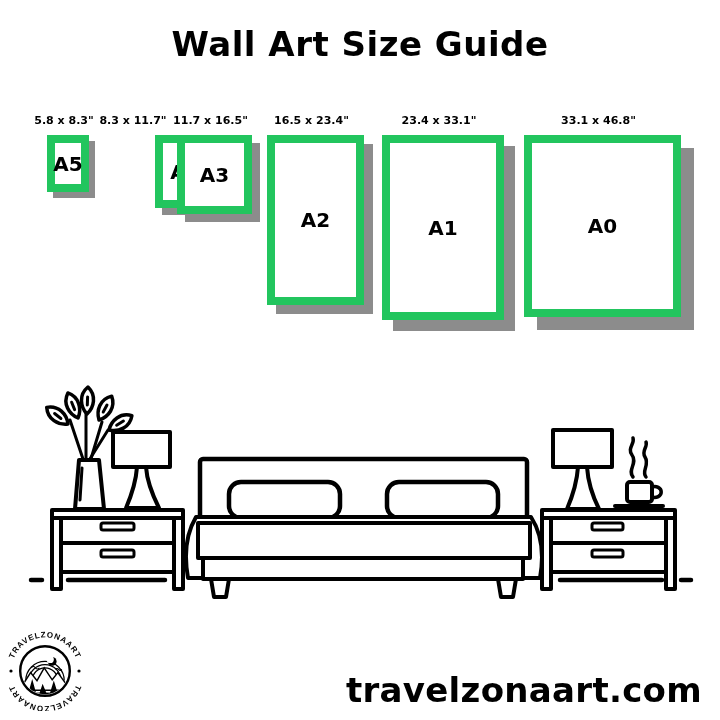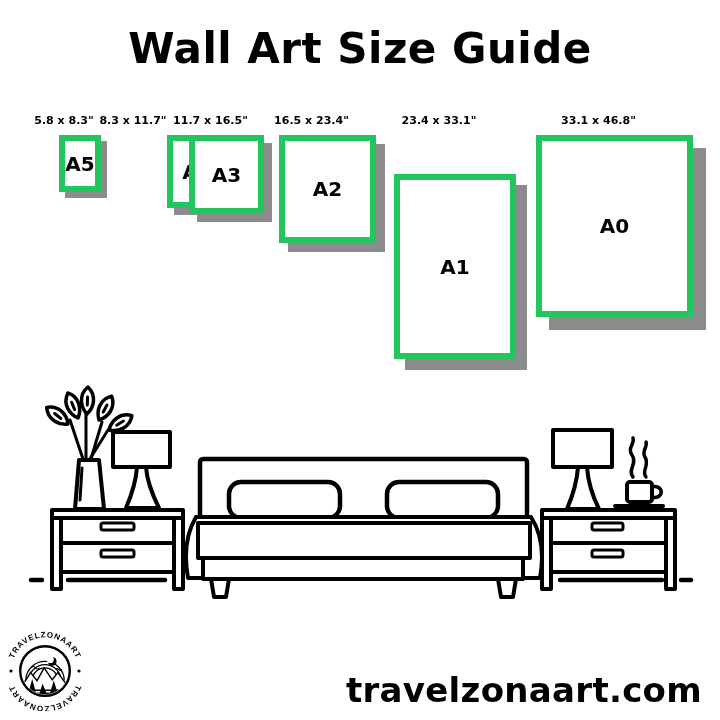--- a/index.html
+++ b/index.html
@@ -1,24 +1,24 @@
 <!DOCTYPE html>
 <html><head>
 <meta charset="utf-8">
 <style>
   html,body{margin:0;padding:0;background:#ffffff;}
   .canvas{position:relative;width:720px;height:720px;background:#ffffff;overflow:hidden;
           font-family:"DejaVu Sans","Liberation Sans",sans-serif;color:#000;}
   .title{position:absolute;top:24px;left:0;width:720px;margin:0;text-align:center;
-         font-size:42px;font-weight:bold;letter-spacing:.5px;color:#000;}
+         font-size:34px;font-weight:bold;letter-spacing:.5px;color:#000;}
   .paper-group{position:absolute;top:114px;}
   .dim-label{position:absolute;top:0;left:50%;transform:translateX(-50%);
              white-space:nowrap;font-size:11px;font-weight:bold;color:#000;}
-  .paper-box{position:absolute;top:21px;left:16px;width:100%;box-sizing:border-box;
-             background:#fff;border:6px solid #22c55e;
+  .paper-box{position:absolute;top:21px;left:4px;width:100%;box-sizing:border-box;
+             background:#fff;border:8px solid #22c55e;
              display:flex;align-items:center;justify-content:center;}
   .paper-name{font-size:20px;font-weight:bold;color:#000;}
   .bedroom{position:absolute;left:0;top:378px;}
   .logo{position:absolute;left:5px;top:631px;}
   .logo text{font-family:"Liberation Sans","DejaVu Sans",sans-serif;}
   .website{position:absolute;right:18px;top:670px;font-size:34px;font-weight:bold;
            letter-spacing:.3px;color:#000;white-space:nowrap;}
 </style>
 </head>
 <body>
@@ -45,28 +45,28 @@
 
     <div class="paper-group" style="left:173px;width:75px;">
       <div class="dim-label">11.7 x 16.5"</div>
       <div class="paper-box" style="height:79px;box-shadow:8px 8px 0 #8c8c8c;">
         <span class="paper-name">A3</span>
       </div>
     </div>
 
     <div class="paper-group" style="left:263px;width:97px;">
       <div class="dim-label">16.5 x 23.4"</div>
-      <div class="paper-box" style="height:108px;box-shadow:9px 9px 0 #8c8c8c;">
+      <div class="paper-box" style="height:170px;box-shadow:9px 9px 0 #8c8c8c;">
         <span class="paper-name">A2</span>
       </div>
     </div>
 
     <div class="paper-group" style="left:378px;width:122px;">
       <div class="dim-label">23.4 x 33.1"</div>
-      <div class="paper-box" style="height:185px;box-shadow:11px 11px 0 #8c8c8c;margin-top:39px;">
+      <div class="paper-box" style="height:185px;box-shadow:11px 11px 0 #8c8c8c;">
         <span class="paper-name">A1</span>
       </div>
     </div>
 
     <div class="paper-group" style="left:520px;width:157px;">
       <div class="dim-label">33.1 x 46.8"</div>
       <div class="paper-box" style="height:182px;box-shadow:13px 13px 0 #8c8c8c;">
         <span class="paper-name">A0</span>
       </div>
     </div>

